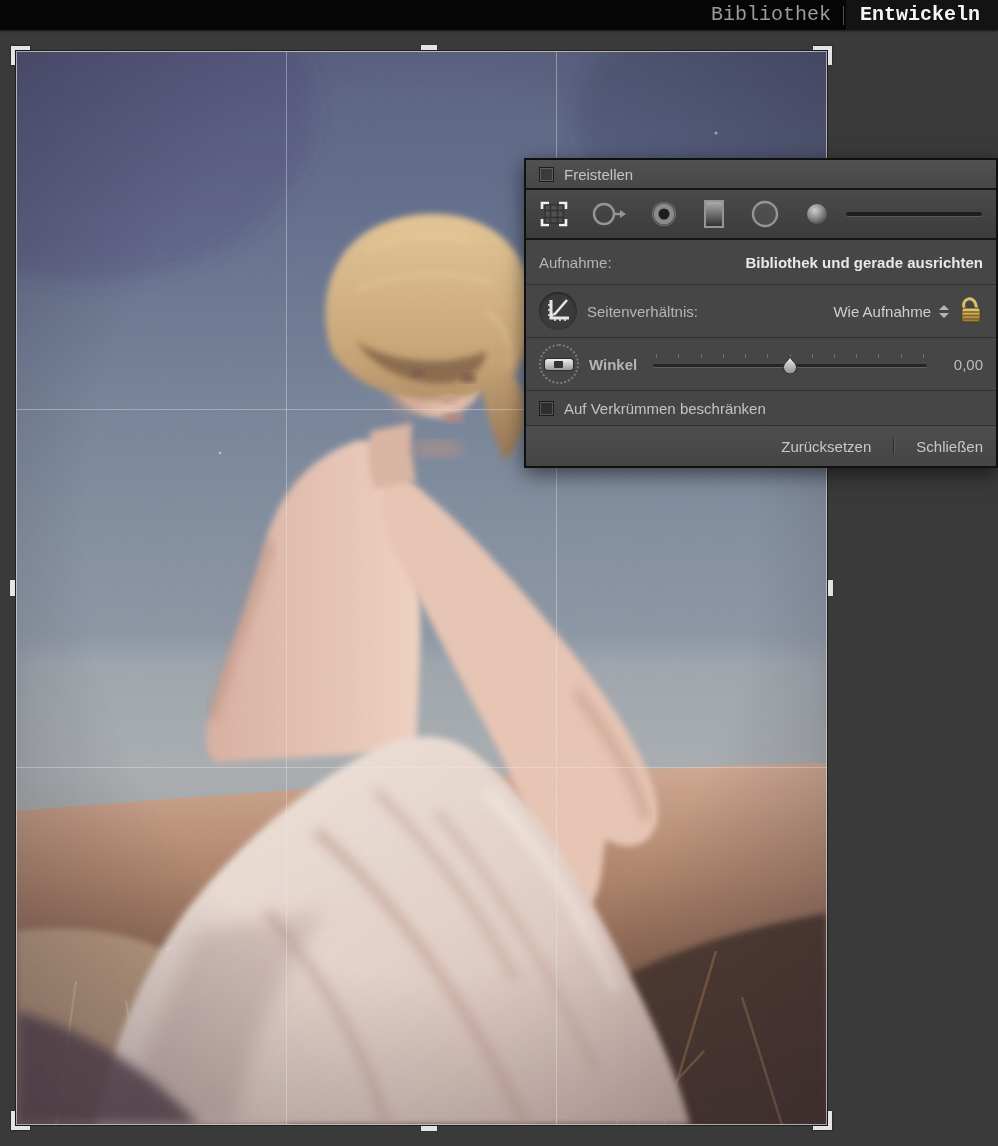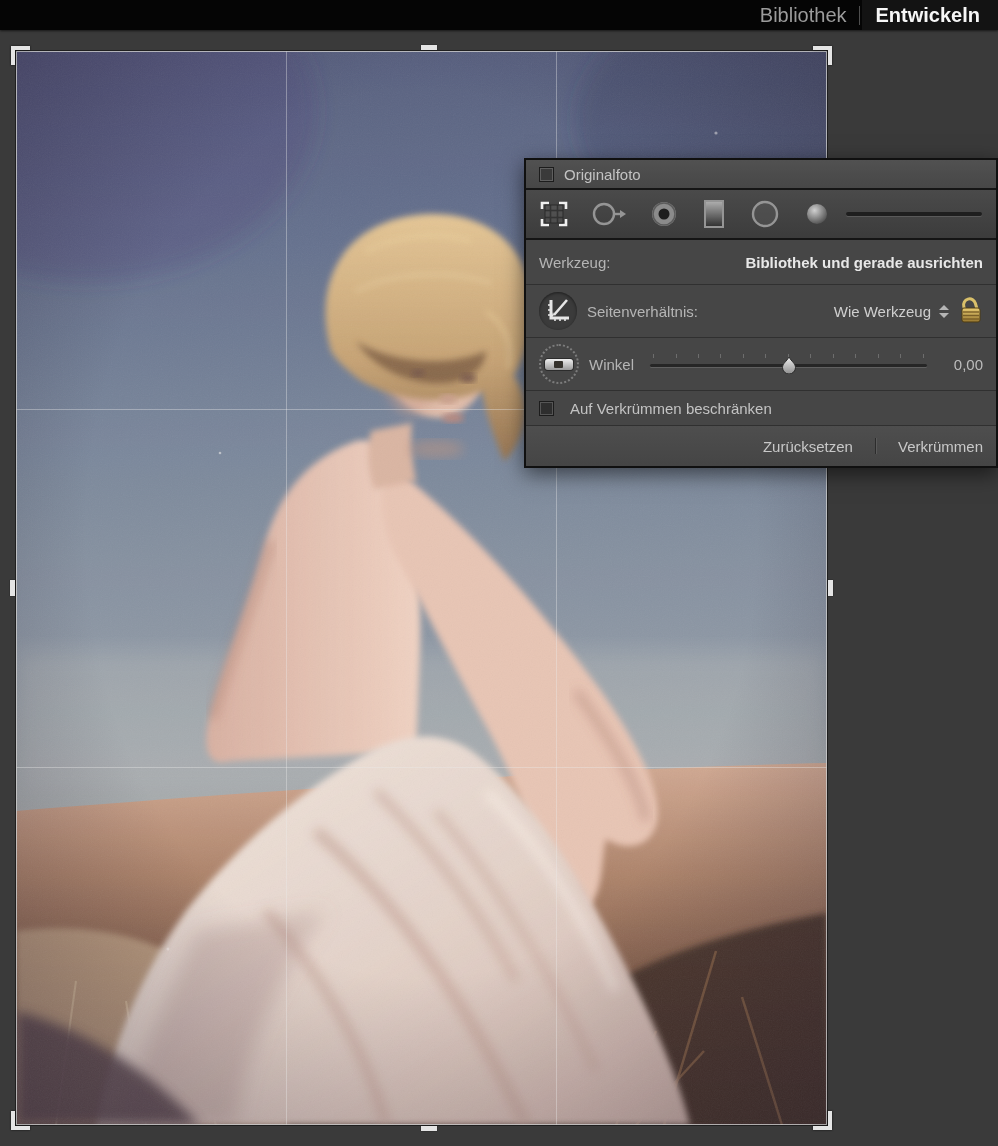--- a/index.html
+++ b/index.html
@@ -9,21 +9,21 @@
     font-family:"Liberation Sans","DejaVu Sans",sans-serif;
     -webkit-font-smoothing:antialiased;
   }
   
   .topbar{
     position:absolute;left:0;top:0;width:998px;height:30px;
     background:#050505;display:flex;align-items:center;justify-content:flex-end;
     box-shadow:0 1px 2px rgba(0,0,0,.6);
     z-index:30;
   }
-  .module{font-size:20px;line-height:30px;white-space:nowrap;}
+  .module{font-size:20px;line-height:30px;white-space:nowrap;font-family:Liberation Mono, monospace;}
   .module.inactive{color:#9b9b9b;padding:0 12px;}
   .module-divider{width:1px;height:19px;background:#4e4e4e;}
   .module-active-wrap{
     height:30px;display:flex;align-items:flex-end;background:#131313;
     padding:0 18px 0 14px;margin-left:2px;
   }
   .module.active{color:#f6f6f6;font-weight:bold;}
 
   
   .photo{
@@ -89,21 +89,21 @@
     box-shadow:0 1px 0 rgba(255,255,255,.12);margin-left:-8px;
   }
 
   .prow{
     display:flex;align-items:center;padding:0 13px;background:#464646;
     border-bottom:1px solid #303030;
   }
   .row-tool{height:44px;}
   .row-aspect{height:52px;}
   .row-angle{height:52px;}
-  .row-constrain{height:34px;gap:16px;}
+  .row-constrain{height:34px;gap:10px;}
   .row-buttons{height:40px;background:linear-gradient(#4e4e4e,#454545);justify-content:flex-end;gap:22px;border-bottom:none;}
 
   .tool-value{margin-left:auto;font-weight:bold;color:#e8e8e8;}
   .aspect-label{margin-left:10px;}
   .aspect-value{margin-left:auto;color:#cfcfcf;}
   .stepper{display:flex;flex-direction:column;gap:3px;margin:0 10px 0 8px;}
   .stepper i{display:block;width:0;height:0;border-left:5px solid transparent;border-right:5px solid transparent;}
   .step-up{border-bottom:5px solid #b5b5b5;}
   .step-down{border-top:5px solid #b5b5b5;}
 
@@ -113,21 +113,21 @@
     box-shadow:inset 0 1px 3px rgba(0,0,0,.5);
   }
   .angle-icon-wrap{width:40px;height:40px;border:2px dotted #7c7c7c;border-radius:50%;
     display:flex;align-items:center;justify-content:center;flex:0 0 auto;box-sizing:border-box;}
   .level{
     width:28px;height:11px;border-radius:3px;
     background:linear-gradient(#efefef,#9a9a9a);
     box-shadow:0 0 0 1px #2c2c2c;position:relative;
   }
   .level:before{content:"";position:absolute;left:9px;top:2px;width:9px;height:7px;background:#35322c;border-radius:1px;}
-  .angle-label{margin-left:10px;}
+  .angle-label{margin-left:10px;font-weight:bold;}
   .slider{flex:1;position:relative;height:22px;margin:0 12px 0 16px;}
   .ticks{position:absolute;left:3px;right:3px;top:1px;display:flex;justify-content:space-between;}
   .ticks i{width:1px;height:4px;background:#6d6d6d;}
   .track{position:absolute;left:0;right:0;top:11px;height:3px;background:#262626;border-radius:2px;box-shadow:0 1px 0 rgba(255,255,255,.14);}
   .thumb{position:absolute;top:4px;left:50%;transform:translateX(-50%);}
   .angle-value{width:44px;text-align:right;color:#bcbcbc;}
 
   .btn{color:#c8c8c8;cursor:default;}
   .btn-divider{width:1px;height:16px;background:#2c2c2c;box-shadow:1px 0 0 #5a5a5a;}
 
@@ -279,21 +279,21 @@
   <div class="handle edge-h e-t"></div>
   <div class="handle edge-h e-b"></div>
   <div class="handle edge-v e-l"></div>
   <div class="handle edge-v e-r"></div>
 </div>
 
 <div class="panel">
 
   <div class="row-original">
     <span class="checkbox"></span>
-    <span class="lbl">Originalfoto</span>
+    <span class="lbl">Freistellen</span>
   </div>
 
   <div class="toolstrip">
     <span class="tool">
       <svg width="28" height="28" viewBox="0 0 28 28">
         <g stroke="#f0f0f0" stroke-width="2.6" fill="none">
           <path d="M2,9 V3 H9"></path>
             <path d="M19,3 H26 V9"></path>
             <path d="M26,19 V25 H19"></path>
             <path d="M9,25 H2 V19"></path>
@@ -345,42 +345,42 @@
               <stop offset="1" stop-color="#4c4c4c"></stop>
             </radialGradient>
           </defs>
         <circle cx="13" cy="13" r="10" fill="url(#ball)"></circle>
       </svg>
     </span>
     <span class="brush-track"></span>
   </div>
 
   <div class="prow row-tool">
-    <span>Werkzeug:</span>
+    <span>Aufnahme:</span>
     <span class="tool-value">Bibliothek und gerade ausrichten</span>
   </div>
 
   <div class="prow row-aspect">
     <span class="icon-circle">
       <svg width="26" height="26" viewBox="0 0 26 26">
         <path d="M6,2 V20 H24" fill="none" stroke="#e6e6e6" stroke-width="3"></path>
         <g stroke="#e6e6e6" stroke-width="1.6">
           <line x1="3" y1="7" x2="6" y2="7"></line>
             <line x1="3" y1="12" x2="6" y2="12"></line>
             <line x1="3" y1="17" x2="6" y2="17"></line>
           <line x1="10" y1="20" x2="10" y2="23"></line>
             <line x1="15" y1="20" x2="15" y2="23"></line>
             <line x1="20" y1="20" x2="20" y2="23"></line>
         </g>
         <line x1="22" y1="2" x2="9" y2="17" stroke="#e6e6e6" stroke-width="2.6"></line>
         <path d="M9,17 L6,20 L8,14 Z" fill="#e6e6e6"></path>
       </svg>
     </span>
     <span class="aspect-label">Seitenverhältnis:</span>
-    <span class="aspect-value">Wie Werkzeug</span>
+    <span class="aspect-value">Wie Aufnahme</span>
     <span class="stepper">
         <i class="step-up"></i>
         <i class="step-down"></i>
       </span>
     <span>
       <svg width="24" height="30" viewBox="0 0 24 30">
         <defs>
             <linearGradient id="lockg" x1="0" y1="0" x2="0" y2="1">
           <stop offset="0" stop-color="#e9cc72"></stop>
               <stop offset="1" stop-color="#96762f"></stop>
@@ -435,15 +435,15 @@
   </div>
 
   <div class="prow row-constrain">
     <span class="checkbox dark"></span>
     <span class="lbl">Auf Verkrümmen beschränken</span>
   </div>
 
   <div class="prow row-buttons">
     <span class="btn">Zurücksetzen</span>
     <span class="btn-divider"></span>
-    <span class="btn">Verkrümmen</span>
+    <span class="btn">Schließen</span>
   </div>
 </div>
 
 </body></html>

